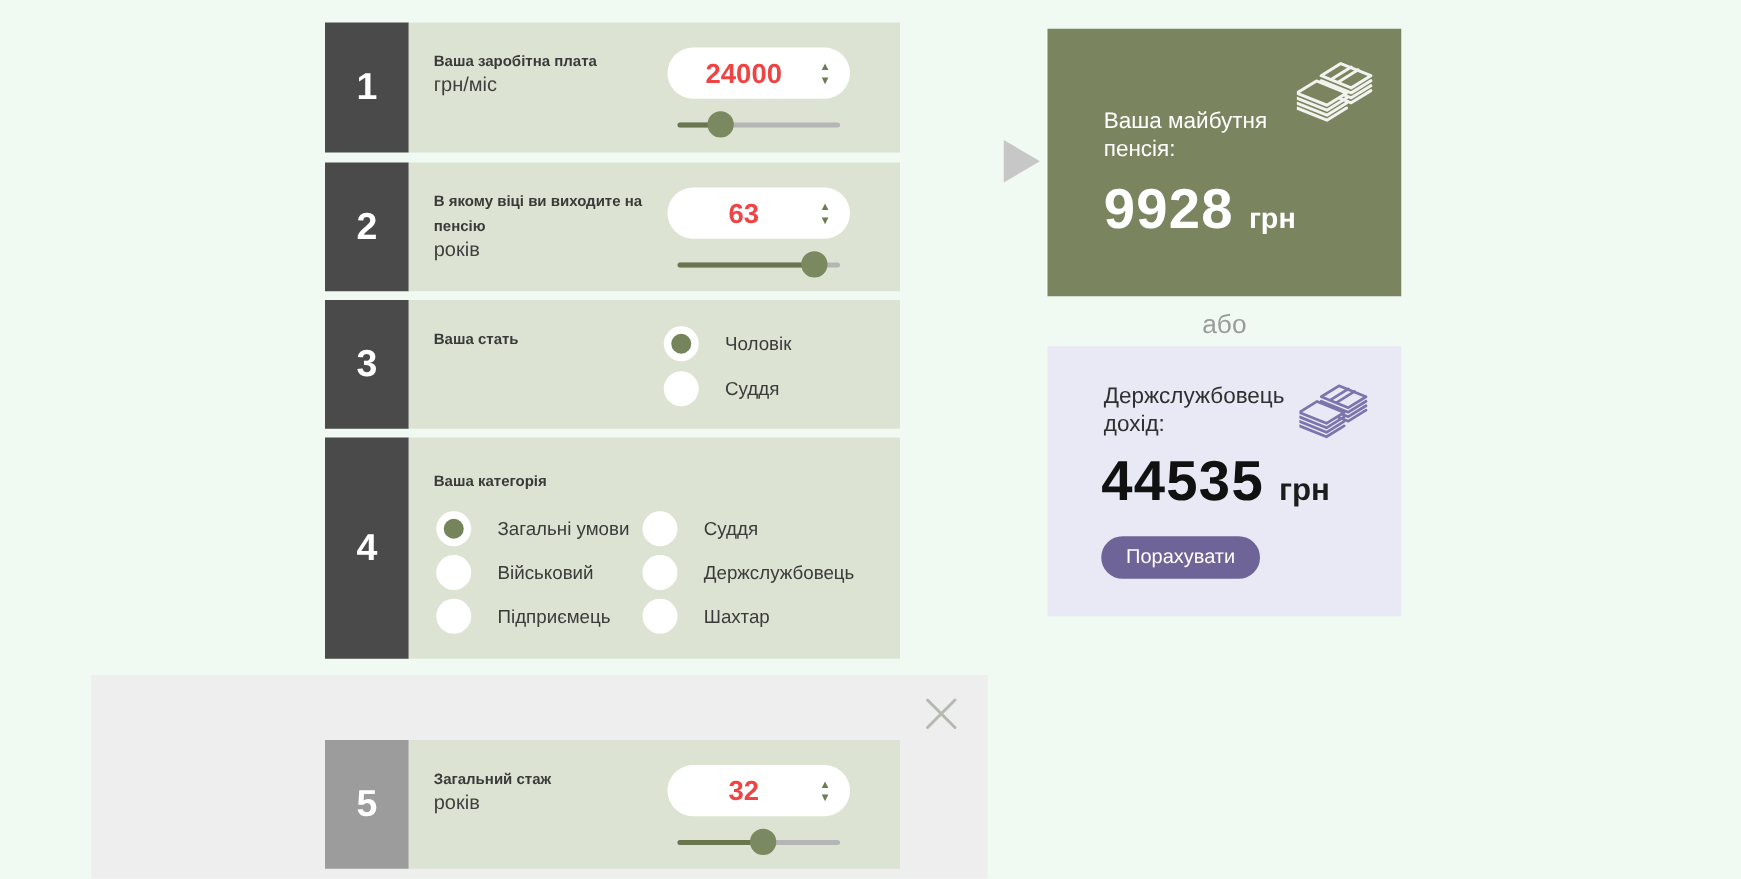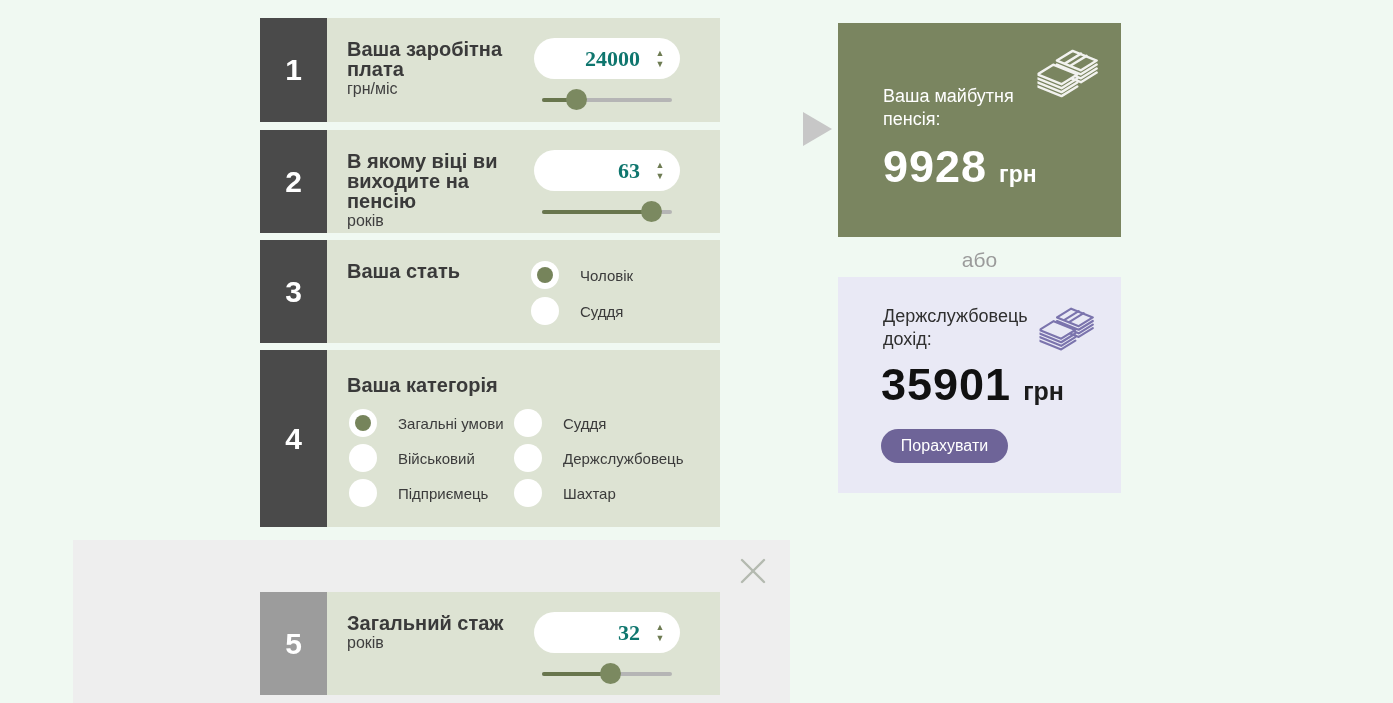--- a/index.html
+++ b/index.html
@@ -11,29 +11,29 @@
   .panel { position:absolute; left:260px; width:460px; display:flex; }
   .panel .num {
     width:67px; flex:0 0 67px; background:#4a4a4a; color:#fff;
     display:flex; align-items:center; justify-content:center;
     font-size:30px; font-weight:bold;
   }
   .panel .num.gray { background:#9c9c9c; }
   .panel .content { flex:1; background:#dde3d3; position:relative; }
 
   .label-block { position:absolute; left:20px; top:21px; width:190px; }
-  .panel-title { font-size:20px; font-weight:bold; color:#3a3a3a; line-height:20px; }
+  .panel-title { font-size:12px; font-weight:bold; color:#3a3a3a; line-height:20px; }
   .panel-subtitle { font-size:16px; color:#3f3f3f; line-height:20px; }
 
   
   .spinner {
     position:absolute; left:207px; top:20px; width:146px; height:41px;
     background:#fff; border-radius:21px; display:flex; align-items:center;
   }
-  .spin-value { flex:1; text-align:right; padding-left:16px; font-size:22px; font-weight:bold; color:#0f766e;font-family:Liberation Serif, serif; }
+  .spin-value { flex:1; text-align:center; padding-left:16px; font-size:22px; font-weight:bold; color:#ef4444; }
   .spin-arrows { width:40px; display:flex; flex-direction:column; align-items:center; gap:2px; }
   .spin-arrows span { font-size:9px; line-height:9px; color:#6d7b52; cursor:pointer; }
 
   
   .slider { position:absolute; left:215px; top:74px; width:130px; height:16px; }
   .slider .track { position:absolute; left:0; right:0; top:6px; height:4px; background:#b5b5b5; border-radius:2px; }
   .slider .fill { position:absolute; left:0; top:0; height:4px; background:#68764d; border-radius:2px; }
   .slider .thumb {
     position:absolute; top:-3px; width:21px; height:21px; margin-left:-10px;
     background:#7b8960; border-radius:50%;
@@ -283,19 +283,19 @@
   </div>
 
   <div class="or-label">або</div>
 
   <div class="card card-lav">
     <div class="card-label">Держслужбовець дохід:</div>
     <svg class="money-icon" viewBox="0 0 66 54">
         <use href="#money-stack"></use>
       </svg>
     <div class="value-row">
-      <span class="value-big">35901</span>
+      <span class="value-big">44535</span>
       <span class="value-cur">грн</span>
     </div>
     <button class="calc-button">Порахувати</button>
   </div>
 
 </div>
 
 </body></html>

